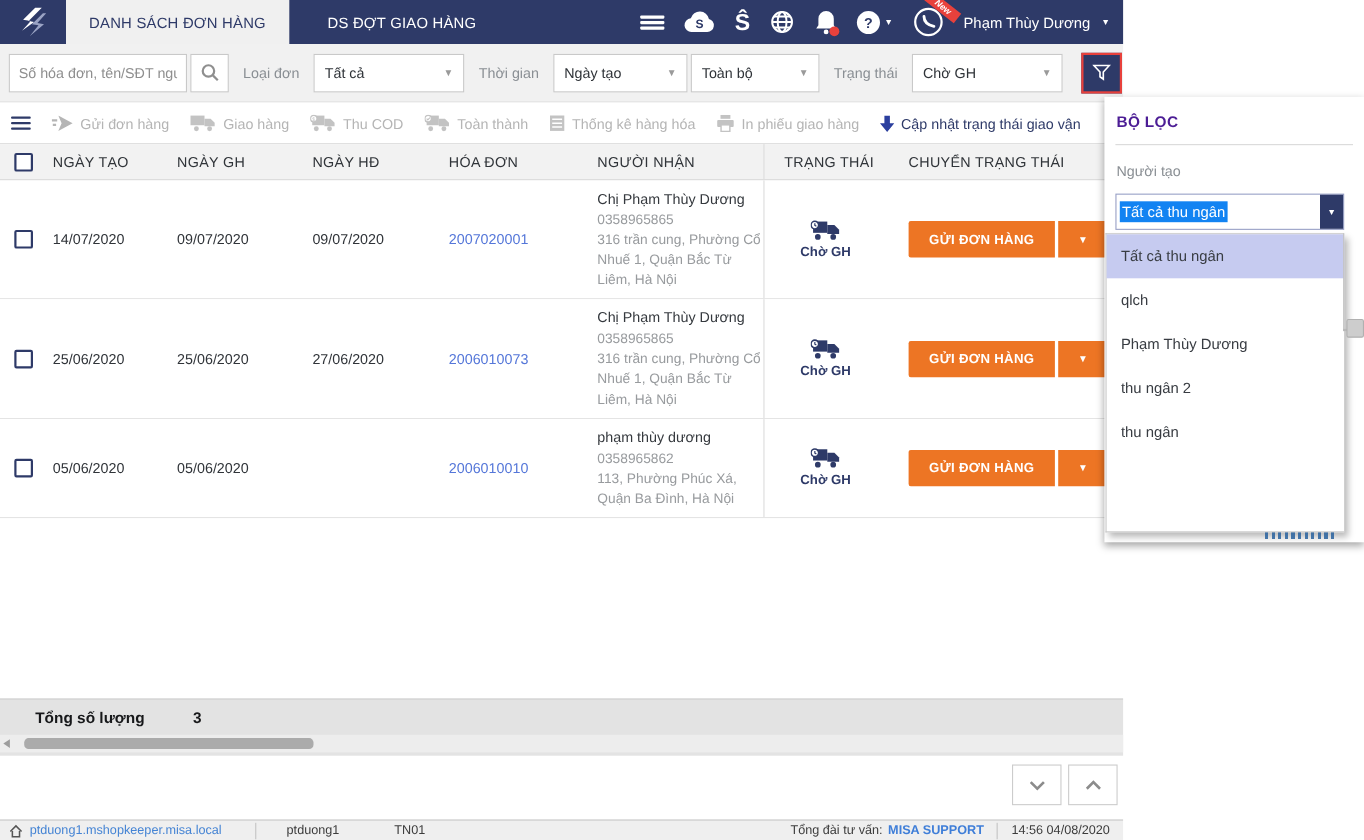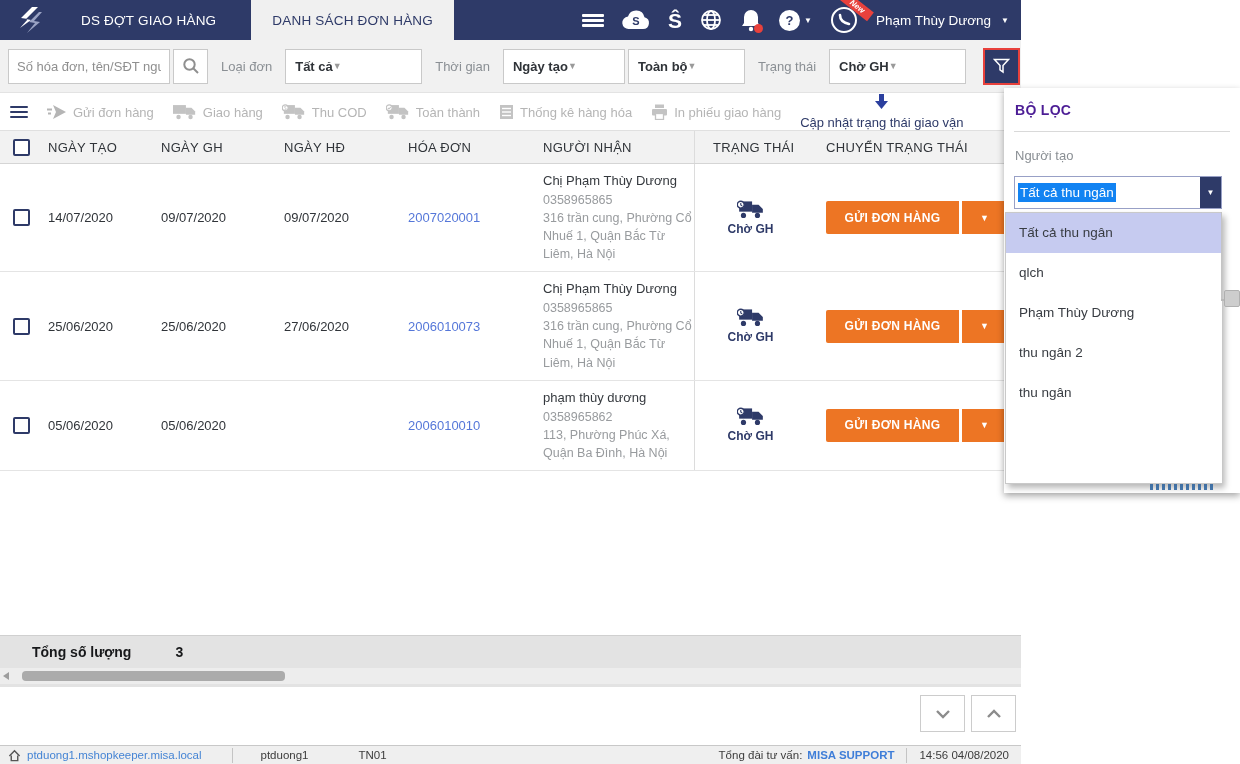--- a/index.html
+++ b/index.html
@@ -24,33 +24,33 @@
   .ribbon { position:absolute; top:-4px; right:-16px; background:#e8413c; color:#fff; font-size:8px; font-style:italic; font-weight:bold; padding:1px 9px; transform:rotate(38deg); }
   .user-name { color:#fff; font-size:13.5px; }
   .user-caret { color:#fff; font-size:8px; margin-left:10px; }
 
   
   .filterbar { position:absolute; left:0; top:40px; width:1021px; height:53px; background:#f1f1f1; display:flex; align-items:center; padding-left:8px; border-bottom:1px solid #e3e3e3; }
   .search-input { width:162px; height:35px; border:1px solid #c9c9c9; background:#fff; font-size:13px; padding:0 8px; color:#3a3a3a; font-family:"Liberation Sans", sans-serif; }
   .search-input::placeholder { color:#8f8f8f; }
   .search-btn { width:35px; height:35px; border:1px solid #c9c9c9; background:#fff; margin-left:3px; display:flex; align-items:center; justify-content:center; cursor:pointer; }
   .f-label { color:#8a8f94; font-size:13px; margin:0 13px; white-space:nowrap; }
-  .f-select { height:35px; background:#fff; border:1px solid #c9c9c9; display:flex; align-items:center; padding:0 9px; font-size:13px; color:#2f3338; cursor:pointer;font-weight:bold; }
+  .f-select { height:35px; background:#fff; border:1px solid #c9c9c9; display:flex; align-items:center; justify-content:space-between; padding:0 9px; font-size:13px; color:#2f3338; cursor:pointer; }
   .f-select .caret { color:#9a9a9a; font-size:9px; }
   .sel-type { width:137px; }
   .sel-time { width:122px; }
   .sel-range { width:117px; margin-left:3px; }
   .sel-status { width:137px; }
   .funnel-btn { margin-left:auto; margin-right:1px; width:37px; height:37px; background:#2e3a68; border:2px solid #e8413c; display:flex; align-items:center; justify-content:center; cursor:pointer; }
 
   
   .toolbar { position:absolute; left:0; top:94px; width:1021px; height:37px; background:#fff; border-bottom:1px solid #e0e0e0; display:flex; align-items:center; padding:0 10px; gap:19px; }
   .menu-sm span { display:block; width:18px; height:2.5px; background:#2e3a68; margin:2.5px 0; border-radius:1px; }
   .t-item { display:flex; align-items:center; gap:6px; font-size:13px; color:#b5b5b5; white-space:nowrap; cursor:default; }
-  .t-item.enabled { color:#2e3a68; cursor:pointer;flex-direction:column; }
+  .t-item.enabled { color:#2e3a68; cursor:pointer; }
 
   
   .thead, .trow { display:grid; grid-template-columns:40px 113px 123px 124px 135px 159px 112px 215px; align-items:center; width:1021px; }
   .thead { position:absolute; left:0; top:131px; height:33px; background:#f2f2f2; border-bottom:1px solid #d5d5d5; color:#65696e; font-size:12.5px; letter-spacing:.3px; }
   .rows { position:absolute; left:0; top:164px; width:1021px; }
   .trow { background:#fff; border-bottom:1px solid #e4e4e4; min-height:93px; }
   .trow.short { min-height:77px; }
   .cell { padding-left:8px; font-size:13px; color:#303439; }
   .cb-cell { padding-left:13px; }
   .checkbox { width:17px; height:17px; border:2px solid #2e3a68; border-radius:2px; background:#fff; cursor:pointer; }
@@ -109,25 +109,25 @@
 
 <div class="app">
 
   <div class="topbar">
     <div class="logo-box">
       <svg width="26" height="28" viewBox="0 0 26 28">
         <polygon points="15,1 4,12 11,13 3,22 14,14 9,13 21,1" fill="#fff"></polygon>
         <polygon points="22,6 12,16 18,17 10,27 23,16 17,15 25,6" fill="#9aa3c4"></polygon>
       </svg>
     </div>
+    <div class="tab active">
+      <span>DANH SÁCH ĐƠN HÀNG</span>
+    </div>
     <div class="tab">
       <span>DS ĐỢT GIAO HÀNG</span>
-    </div>
-    <div class="tab active">
-      <span>DANH SÁCH ĐƠN HÀNG</span>
     </div>
 
     <div class="topbar-right">
       <div class="tb-icon hamburger">
         <div>
             <span></span>
             <span></span>
             <span></span>
           </div>
       </div>

